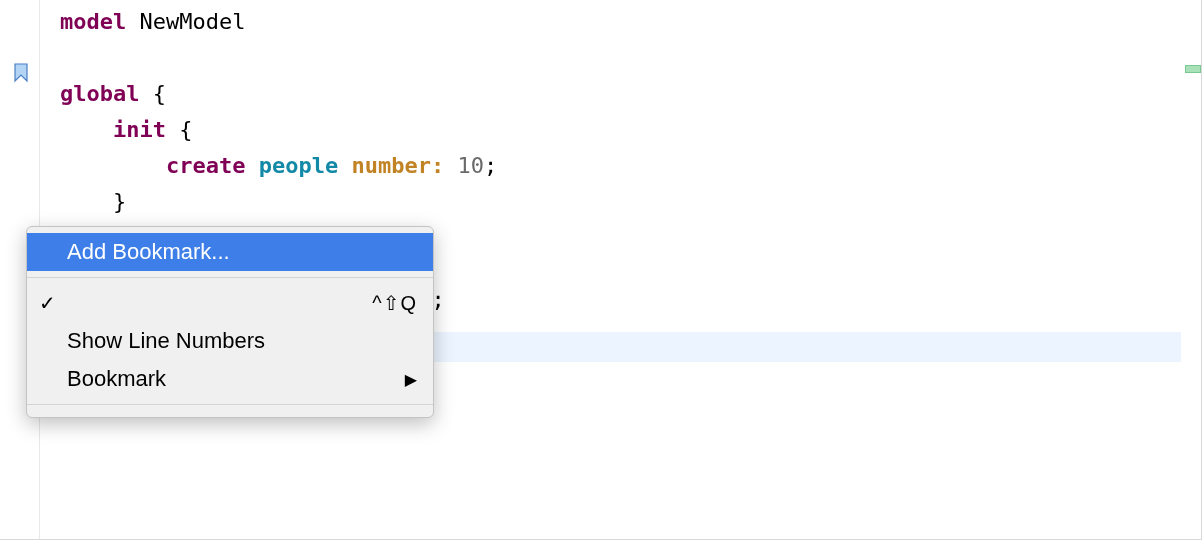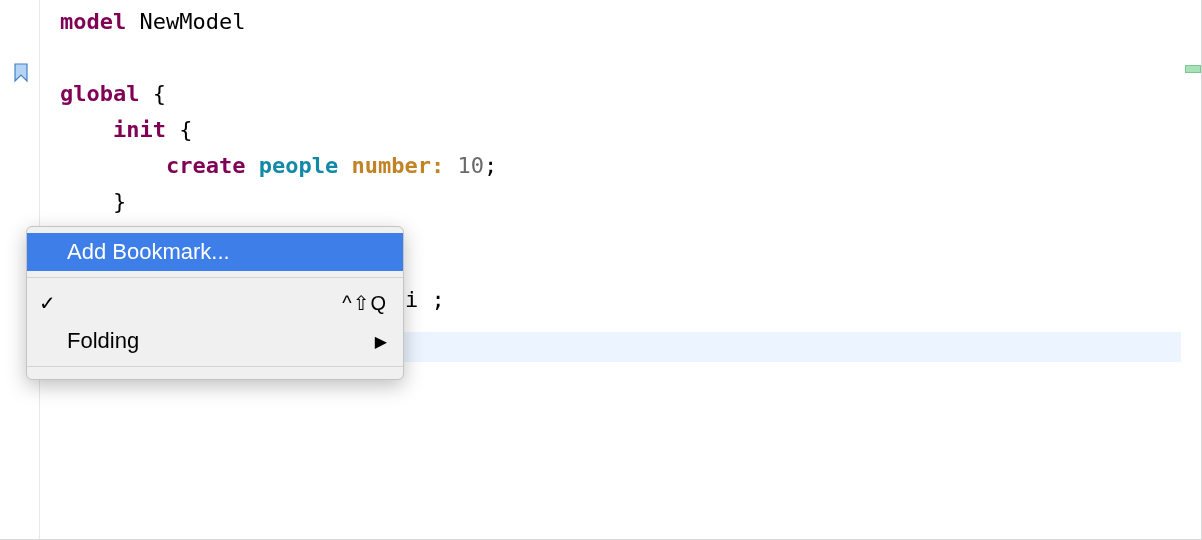--- a/index.html
+++ b/index.html
@@ -72,21 +72,21 @@
       width: 16px;
       height: 8px;
       background: #a8e0b8;
       border: 1px solid #7ac890;
     }
 
     .context-menu {
       position: absolute;
       left: 26px;
       top: 226px;
-      width: 378px;
+      width: 408px;
       background: #f0f0f0;
       border: 1px solid #c4c4c4;
       border-radius: 6px;
       box-shadow: 0 6px 20px rgba(0,0,0,0.25);
       font-size: 22px;
       padding-top: 6px;
       padding-bottom: 6px;
     }
     .menu-item {
       height: 38px;
@@ -159,17 +159,20 @@
 <div class="context-menu">
   <div class="menu-item highlighted">
     <span>Add Bookmark...</span>
   </div>
   <div class="menu-separator"></div>
   <div class="menu-item">
     <span class="checkmark">✓</span>
     <span class="shortcut">^⇧Q</span>
   </div>
   <div class="menu-item">
-    <span>Folding</span>
+    <span>Show Line Numbers</span>
+  </div>
+  <div class="menu-item">
+    <span>Bookmark</span>
     <span class="submenu-arrow">▶</span>
   </div>
   <div class="menu-separator"></div>
 </div>
 
 </body></html>

